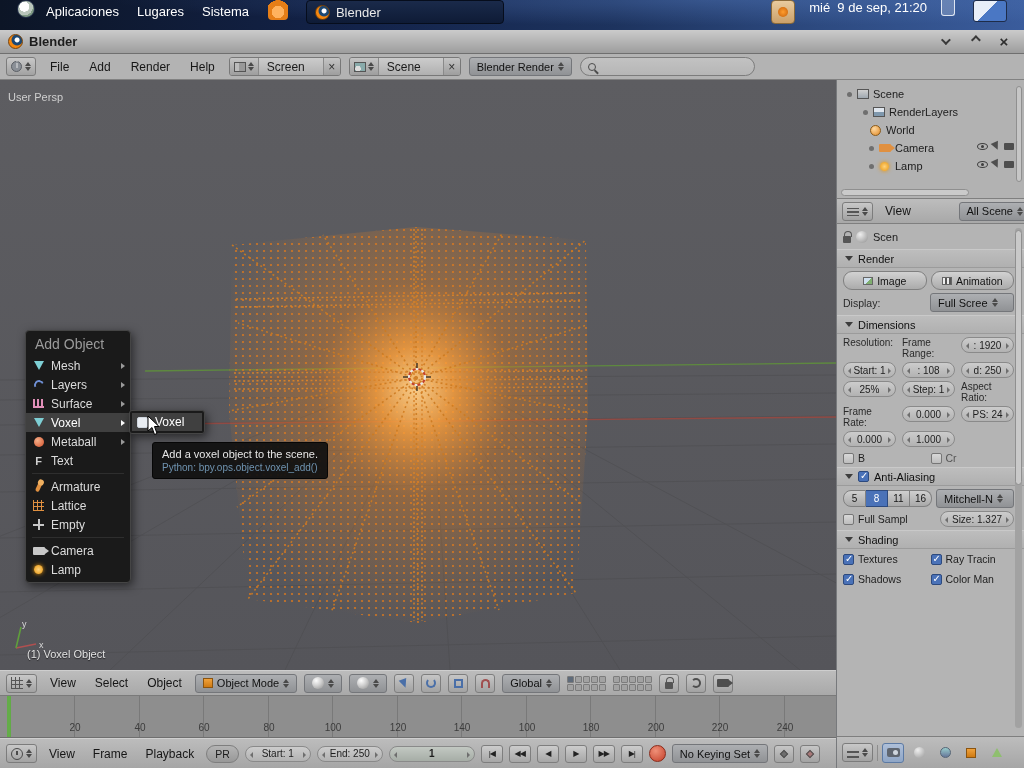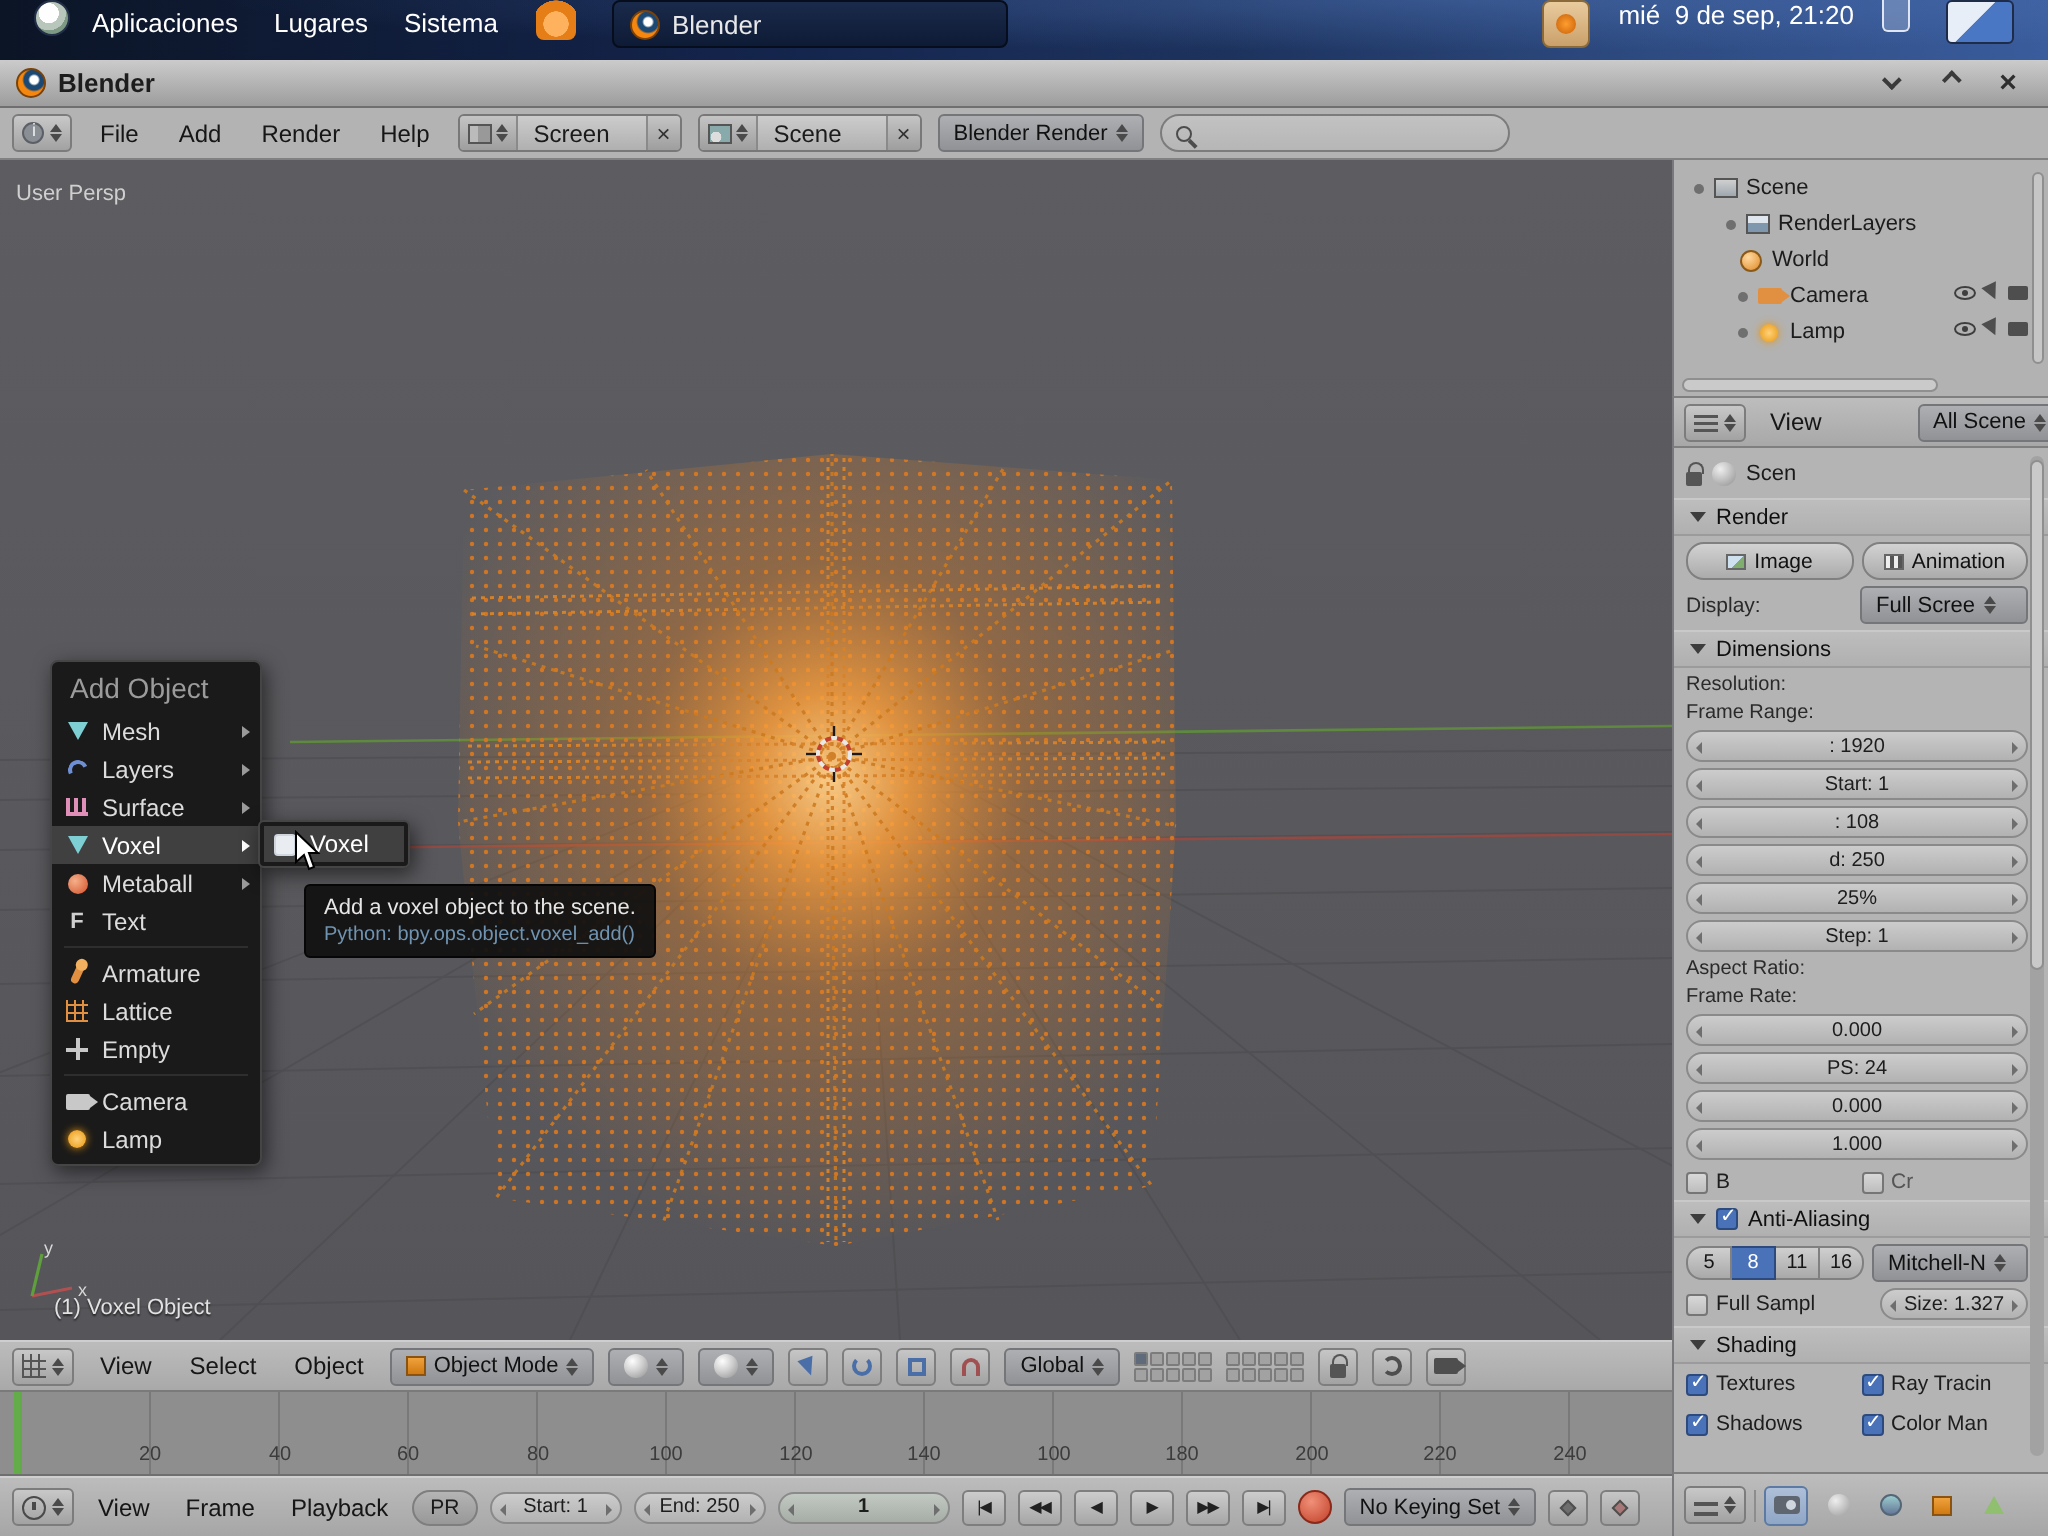--- a/index.html
+++ b/index.html
@@ -120,21 +120,21 @@
 .tri.down{border-left:4px solid transparent;border-right:4px solid transparent;border-top:5px solid #3d3d3d}
 .tri.right{border-top:4px solid transparent;border-bottom:4px solid transparent;border-left:5px solid #3d3d3d}
 .prow{display:flex;align-items:center;gap:4px;margin:3px 0}
 .wbtn{flex:1;display:flex;align-items:center;justify-content:center;gap:4px;height:19px;border:1px solid #808080;border-radius:9px;background:linear-gradient(#d2d2d2,#ababab);font-size:10.5px;color:#111;white-space:nowrap;overflow:hidden}
 .ico-img{width:10px;height:8px;border:1px solid #666;background:linear-gradient(135deg,#cfe0ef 0 55%,#7fae6f 56% 100%);flex:0 0 10px}
 .ico-anim{width:10px;height:8px;border:1px solid #666;background:repeating-linear-gradient(90deg,#eee 0 2px,#555 2px 4px);flex:0 0 10px}
 .plabel{font-size:10.5px;color:#2a2a2a;flex:1}
 .num{height:16px;border:1px solid #8a8a8a;border-radius:8px;background:linear-gradient(#cccccc,#b2b2b2);display:flex;align-items:center;justify-content:center;font-size:10px;color:#1d1d1d;position:relative;overflow:hidden}
 .num::before{content:"";position:absolute;left:4px;top:5px;border-top:3px solid transparent;border-bottom:3px solid transparent;border-right:3.5px solid #6e6e6e}
 .num::after{content:"";position:absolute;right:4px;top:5px;border-top:3px solid transparent;border-bottom:3px solid transparent;border-left:3.5px solid #6e6e6e}
-.dimgrid{display:grid;grid-template-columns:1fr;column-gap:6px;row-gap:3px;margin:2px 0}
+.dimgrid{display:grid;grid-template-columns:1fr 1fr 1fr;column-gap:6px;row-gap:3px;margin:2px 0}
 .plabel10{font-size:10px;color:#2a2a2a}
 .cb{width:11px;height:11px;border:1px solid #767676;border-radius:2px;background:linear-gradient(#d8d8d8,#bdbdbd);flex:0 0 11px;position:relative}
 .cb.on{background:#4a72b8;border-color:#2d4a7e}
 .cb.on::after{content:"✓";position:absolute;top:-2px;left:1px;font-size:10px;color:#fff}
 .cbrow{display:flex;align-items:center;gap:4px;font-size:10.5px;color:#1d1d1d}
 .dim-label{color:#555}
 .segs{flex:1.1;display:flex}
 .seg{flex:1;height:17px;display:flex;align-items:center;justify-content:center;font-size:10px;border:1px solid #808080;border-left:none;background:linear-gradient(#cfcfcf,#a9a9a9);color:#161616}
 .seg:first-child{border-radius:8px 0 0 8px;border-left:1px solid #808080}
 .seg:last-child{border-radius:0 8px 8px 0}

